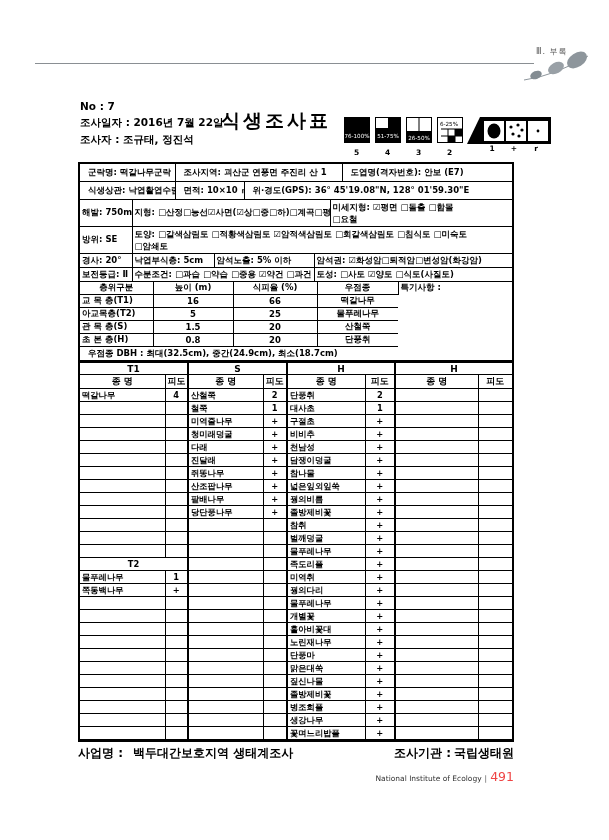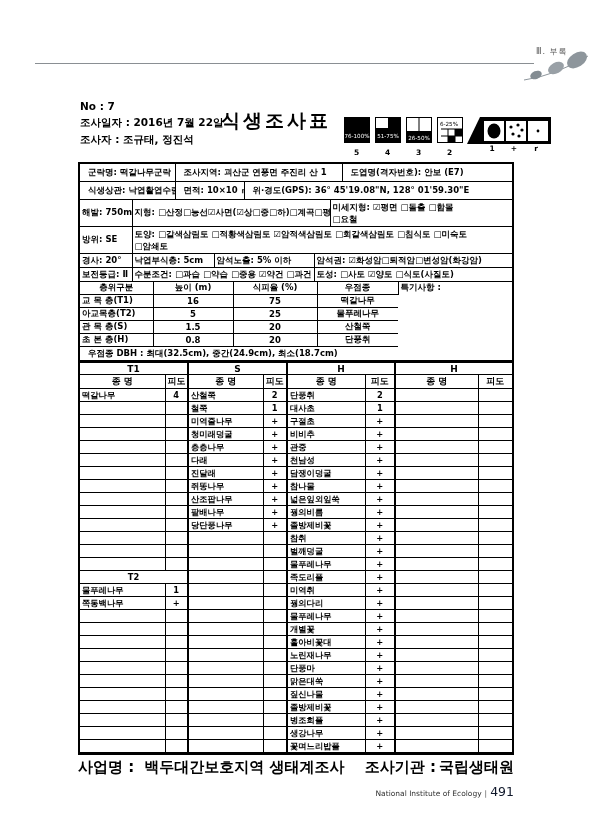--- a/index.html
+++ b/index.html
@@ -36,25 +36,25 @@
   .layer td{height:12px;}
   .layer .c{text-align:center;margin-left:40px;}
   .note-cell{vertical-align:top;text-align:left;}
   .species{border-top:2px solid #000;}
   .species th{height:11px;text-align:center;font-size:9px;}
   .species td{height:12px;font-size:8.3px;line-height:11px;}
   .species td.cover{text-align:center;padding:0;}
   .species .subhead{text-align:center;}
   .gl{border-left:2px solid #000 !important;}
   
-  .footrow{display:flex;justify-content:space-between;margin-top:3px;font-size:15px;font-weight:700;white-space:nowrap;}
+  .footrow{display:flex;justify-content:space-between;margin-top:3px;font-size:12px;font-weight:700;white-space:nowrap;}
   .footrow .left .lbl{margin-right:10px;}
   .nie{margin-top:7px;text-align:right;font-size:7.5px;color:#333;white-space:nowrap;}
   .nie .bar{margin:0 3px;color:#555;}
-  .nie .pgnum{font-size:12.5px;color:#0f172a;}
+  .nie .pgnum{font-size:12.5px;color:#ef4444;}
   svg text{font-family:"DejaVu Sans","Liberation Sans",sans-serif;}
 </style>
 </head>
 <body>
 
 <div class="page">
 
   <div class="rule"></div>
   <div class="seclabel">Ⅲ. 부록</div>
   <svg class="leaves" width="82" height="36" viewBox="0 0 82 36">
@@ -233,21 +233,21 @@
             <tr>
           <th>층위구분</th>
           <th>높이 (m)</th>
           <th>식피율 (%)</th>
           <th>우점종</th>
           <td rowspan="6" class="note-cell">특기사항 :</td>
         </tr>
         <tr>
           <td>교 목 층(T1)</td>
           <td class="c">16</td>
-          <td class="c">75</td>
+          <td class="c">66</td>
           <td class="c">떡갈나무</td>
         </tr>
         <tr>
           <td>아교목층(T2)</td>
           <td class="c">5</td>
           <td class="c">25</td>
           <td class="c">물푸레나무</td>
         </tr>
         <tr>
           <td>관 목 층(S)</td>
@@ -333,30 +333,20 @@
               <td class="name gl">청미래덩굴</td>
               <td class="cover">+</td>
               <td class="name gl">비비추</td>
               <td class="cover">+</td>
               <td class="name gl"></td>
               <td class="cover"></td>
             </tr>
             <tr>
               <td class="name"></td>
               <td class="cover"></td>
-              <td class="name gl">층층나무</td>
-              <td class="cover">+</td>
-              <td class="name gl">관중</td>
-              <td class="cover">+</td>
-              <td class="name gl"></td>
-              <td class="cover"></td>
-            </tr>
-            <tr>
-              <td class="name"></td>
-              <td class="cover"></td>
               <td class="name gl">다래</td>
               <td class="cover">+</td>
               <td class="name gl">천남성</td>
               <td class="cover">+</td>
               <td class="name gl"></td>
               <td class="cover"></td>
             </tr>
             <tr>
               <td class="name"></td>
               <td class="cover"></td>

